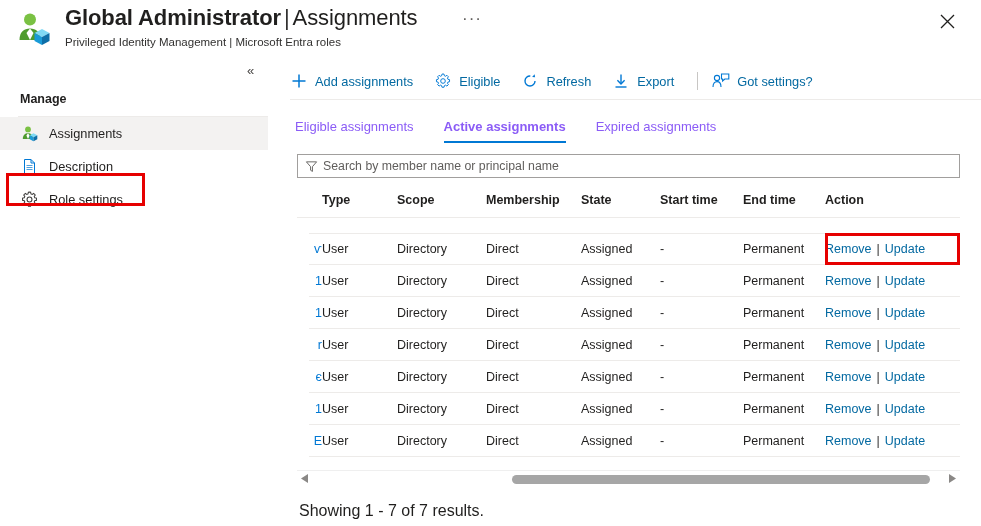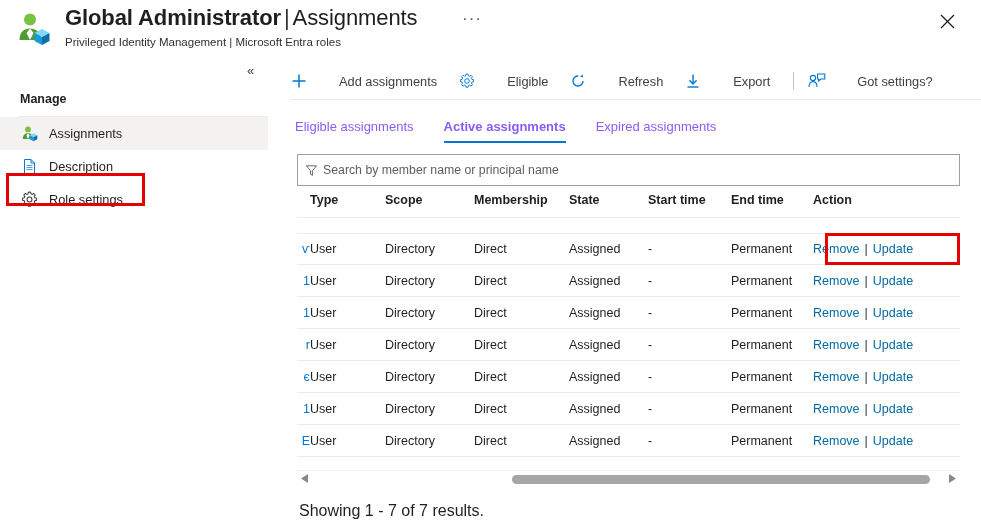--- a/index.html
+++ b/index.html
@@ -75,21 +75,21 @@
   .main { position: absolute; left: 290px; top: 56px; width: 691px; height: 470px; }
 
   
   .toolbar {
     position: absolute; left: 0; top: 9px; height: 32px;
     display: flex; align-items: center;
   }
   .tb-btn {
     display: flex; align-items: center; height: 32px;
     padding: 0 9px 0 0; margin-right: 12px;
-    font-size: 12.8px; color: #404040; cursor: pointer; white-space: nowrap; gap: 24px;
+    font-size: 12.8px; color: #0369a1; cursor: pointer; white-space: nowrap;
   }
   .tb-btn .ico {
     width: 18px; height: 18px; margin-right: 7px;
     display: flex; align-items: center; justify-content: center; flex: 0 0 18px;
   }
   .tb-sep {
     width: 1px; height: 18px; background: #c8c6c4; margin: 0 14px 0 2px;
   }
   .tb-underline {
     position: absolute; left: 0; top: 43px; width: 691px; height: 1px;
@@ -103,35 +103,35 @@
     padding: 5px 0 9px 0; margin-right: 30px; cursor: pointer; white-space: nowrap;
   }
   .tab.active { font-weight: 700; }
   .tab.active::after {
     content: ""; position: absolute; left: 0; right: 0; bottom: 0;
     height: 2px; background: #0078d4;
   }
 
   
   .search {
-    position: absolute; left: 7px; top: 98px; width: 663px; height: 32px;
+    position: absolute; left: 7px; top: 98px; width: 663px; height: 24px;
     border: 1px solid #a19f9d; background: #fff;
     display: flex; align-items: center; padding: 0 6px;
   }
   .search .ico { width: 14px; height: 14px; margin-right: 5px; flex:0 0 14px;
     display:flex; align-items:center; justify-content:center; }
   .search input {
     border: 0; outline: 0; width: 100%; font-size: 12.3px;
     font-family: "Liberation Sans", sans-serif; color: #201f1e; background: transparent;
   }
   .search input::placeholder { color: #605e5c; }
 
   
   .tbl { position: absolute; left: 7px; top: 131px; width: 663px; }
-  .tbl-row { display: flex; align-items: center; height: 32px; font-size: 12.5px; }
+  .tbl-row { display: flex; align-items: center; height: 32px; font-size: 12.5px; margin-left: 12px; }
   .tbl-head { height: 26px; font-weight: 700; color: #201f1e; }
   .tbl-head-rule {
     position: absolute; left: 0; top: 30px; width: 663px; height: 1px; background: #edebe9;
   }
   .tbl-body { position: absolute; left: 0; top: 46px; width: 663px; }
   .tbl-body .tbl-row { border-bottom: 1px solid #edebe9; }
   .tbl-body .tbl-row:first-child { border-top: 1px solid #edebe9; }
   .c-name  { width: 13px; flex: 0 0 13px; overflow: hidden; color: #0078d4;
              font-size: 12.5px; white-space: nowrap; direction: rtl; }
   .c-type  { width: 75px; flex: 0 0 75px; }

